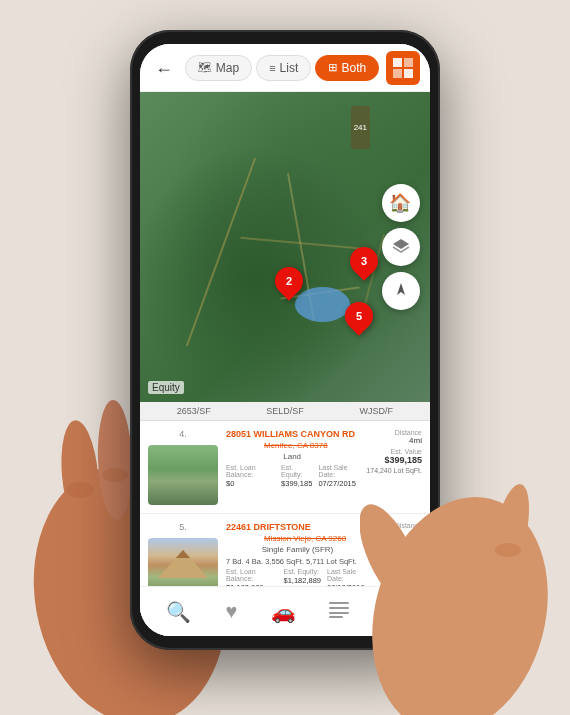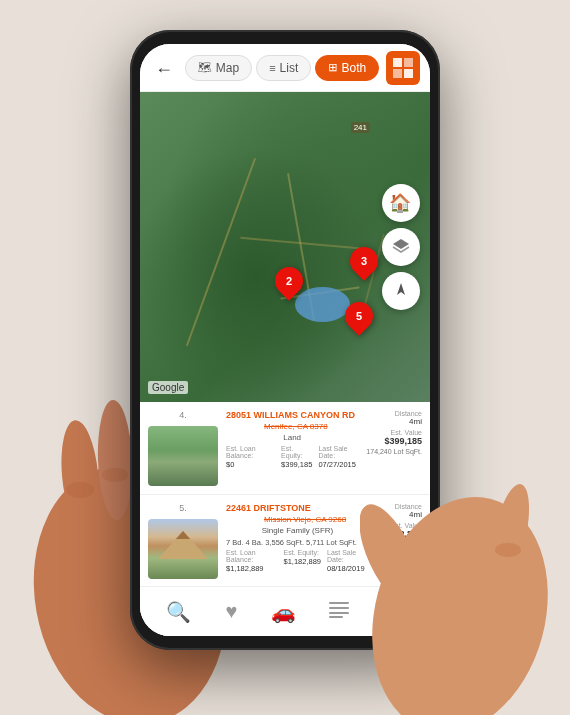--- a/index.html
+++ b/index.html
@@ -435,21 +435,21 @@
         <div class="map-bg"></div>
 
         <div class="map-road" style="width:2px;height:200px;top:60px;left:80px;transform:rotate(20deg);background:rgba(180,160,80,0.5);"></div>
         <div class="map-road" style="width:2px;height:150px;top:80px;left:160px;transform:rotate(-10deg);background:rgba(200,180,100,0.4);"></div>
         <div class="map-road" style="width:120px;height:2px;top:150px;left:100px;transform:rotate(5deg);background:rgba(180,160,80,0.4);"></div>
         <div class="map-road" style="width:80px;height:2px;top:200px;left:140px;transform:rotate(-8deg);background:rgba(200,180,100,0.4);"></div>
         <div class="map-road" style="width:2px;height:100px;top:140px;left:230px;transform:rotate(15deg);background:rgba(180,160,80,0.3);"></div>
 
         <div class="map-water" style="width:55px;height:35px;top:195px;left:155px;"></div>
 
-        <div style="position:absolute;top:30px;right:60px;font-size:8px;color:#fff;background:rgba(100,80,40,0.6);padding:1px 3px;border-radius:2px;">241</div>
+        <div style="position:absolute;top:14px;right:60px;font-size:8px;color:#fff;background:rgba(100,80,40,0.6);padding:17px 3px;border-radius:2px;">241</div>
 
         <div class="map-pin" style="top:175px;left:135px;">
           <div class="pin-circle">
             <span>2</span>
           </div>
         </div>
 
         <div class="map-pin" style="top:155px;left:210px;">
           <div class="pin-circle">
             <span>3</span>
@@ -470,25 +470,30 @@
               <path d="M2 10 L10 15 L18 10" stroke="#555" stroke-width="1.5" fill="none" opacity="0.6"></path>
             </svg>
           </div>
           <div class="map-btn">
             <svg width="20" height="20" viewBox="0 0 20 20">
               <polygon points="10,2 14,14 10,11 6,14" fill="#555"></polygon>
             </svg>
           </div>
         </div>
 
-        <div class="google-label">Google</div>
+        <div class="google-label">Equity</div>
       </div>
 
       <div class="listings-area">
 
+        <div class="listing-header-row">
+          <span>2653/SF</span>
+          <span>SELD/SF</span>
+          <span>WJSD/F</span>
+        </div>
 
         <div class="listing-card">
           <div style="display:flex;flex-direction:column;align-items:center;gap:4px;">
             <span class="listing-num">4.</span>
             <div class="listing-thumb">
               <div class="thumb-land"></div>
             </div>
           </div>
           <div class="listing-info">
             <div class="listing-address">28051 WILLIAMS CANYON RD</div>

